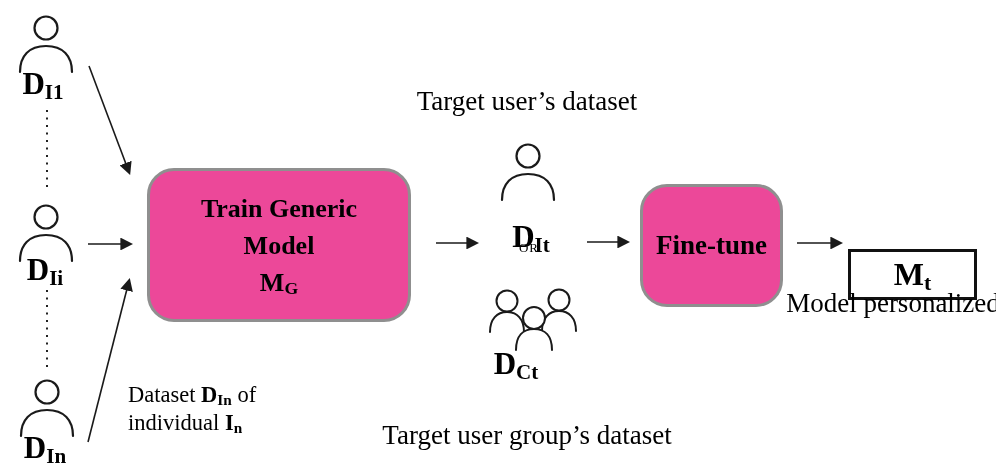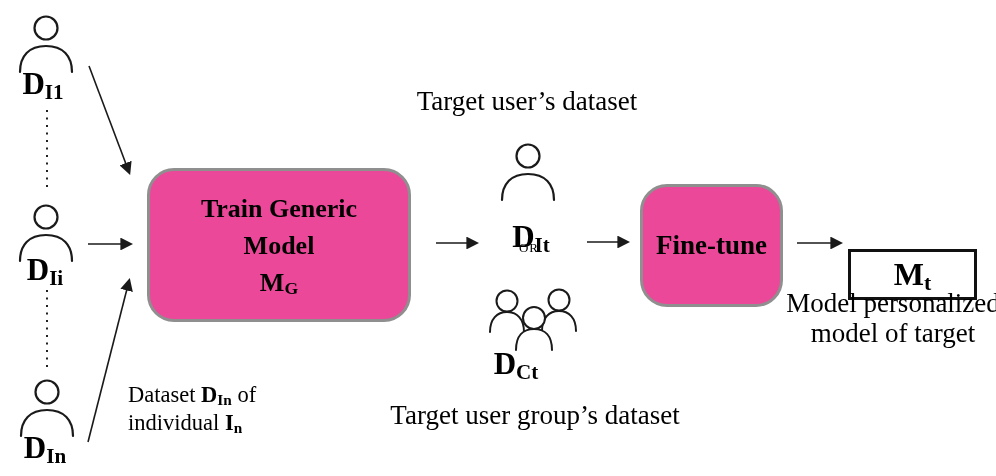--- a/index.html
+++ b/index.html
@@ -160,28 +160,27 @@
   <svg class="icon-svg" style="left:482px; top:282px;" width="100" height="72" viewBox="0 0 100 72">
     <circle class="group-stroke" cx="25" cy="19" r="10.5"></circle>
     <path class="group-stroke" d="M8,50 C8,37 15,30 25,30 C35,30 42,37 42,50"></path>
     <circle class="group-stroke" cx="77" cy="18" r="10.5"></circle>
     <path class="group-stroke" d="M60,49 C60,36 67,29 77,29 C87,29 94,36 94,49"></path>
     <circle class="person-fill-white" cx="52" cy="36" r="11"></circle>
     <path class="person-fill-white" d="M34,68 C34,54 41,47 52,47 C63,47 70,54 70,68"></path>
   </svg>
   <div class="sym-label" style="left:516px; top:348px;"><span>D</span><sub>Ct</sub></div>
 
-  <div class="caption-centered" style="left:527px; top:400px;margin-left:8px;">Target user group’s dataset</div>
+  <div class="caption-centered" style="left:527px; top:420px;">Target user group’s dataset</div>
 
   <div class="round-box ft-box">
     <div>Fine-tune</div>
   </div>
 
   <div class="mt-box">
     <span><span>M</span><sub>t</sub></span>
   </div>
 
   <div class="caption-centered" style="left:893px; top:288px;">
     <span>Model personalized</span><br>
-    <span>model of target</span>
   </div>
 
 </div>
 
 </body></html>

